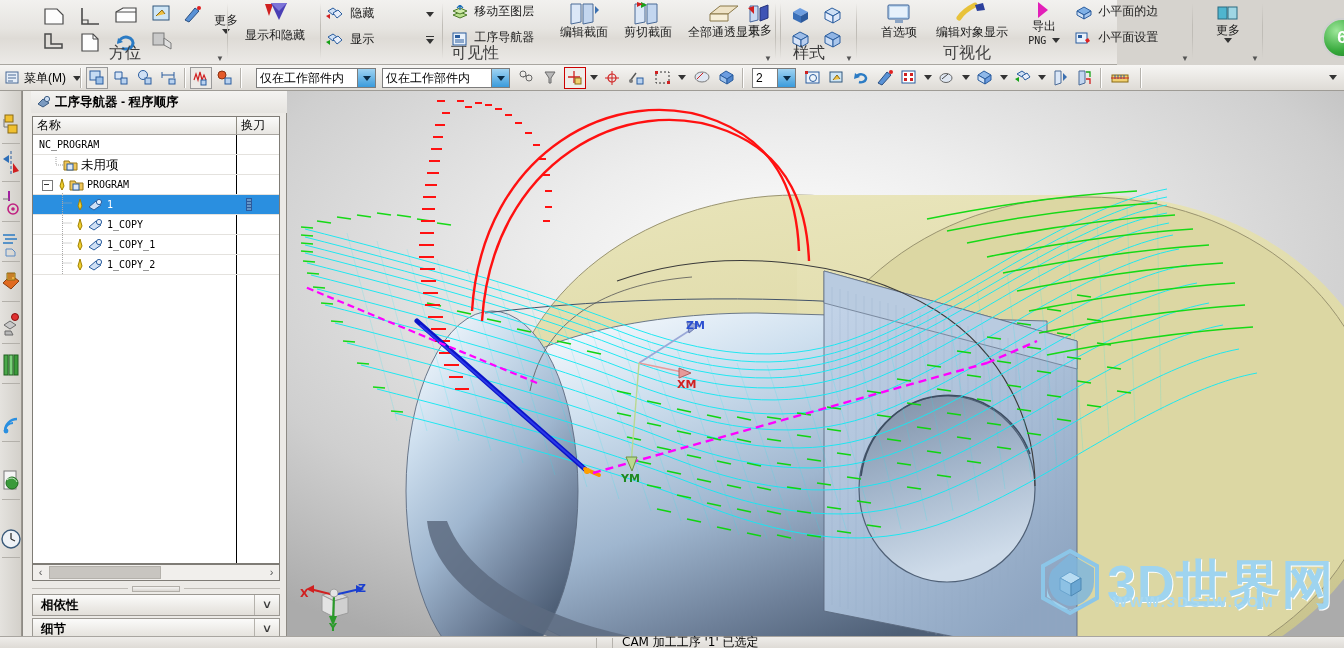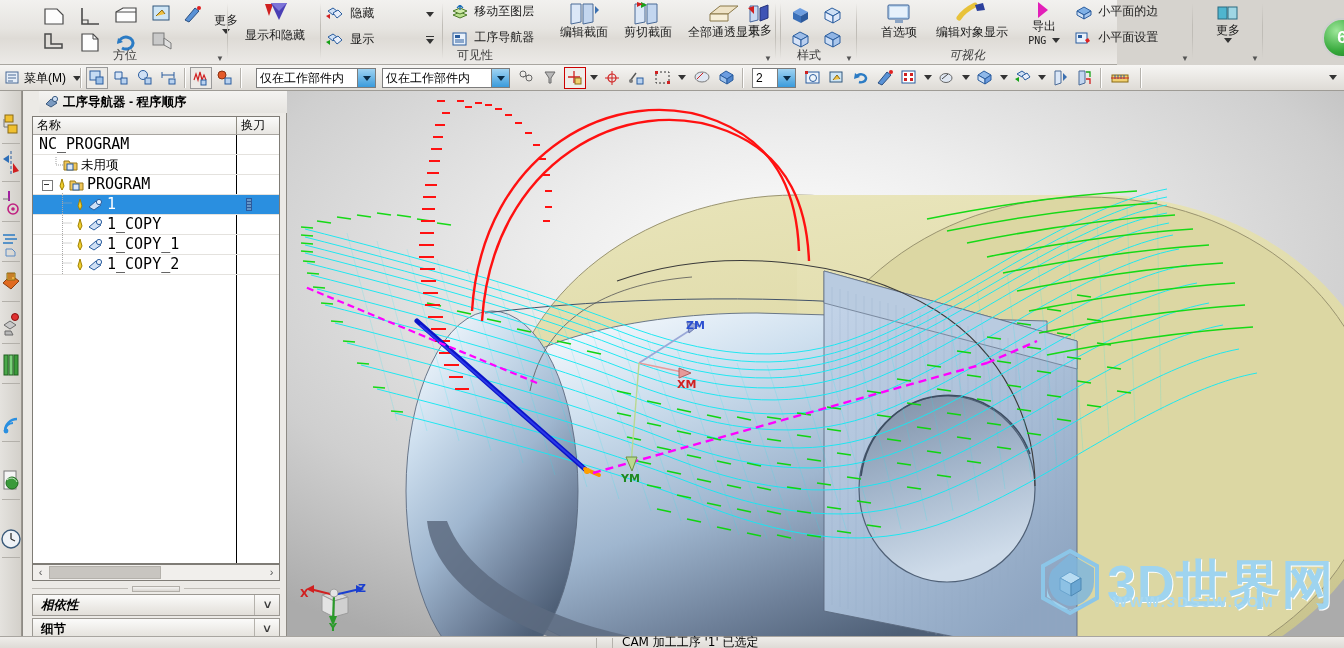--- a/index.html
+++ b/index.html
@@ -11,21 +11,21 @@
   }
   #app{position:relative;width:1344px;height:648px;overflow:hidden;}
 
   
   .ribbon{position:absolute;left:0;top:0;width:1117px;height:65px;
     background:linear-gradient(to bottom,#f2f1ef 0%,#e6e4e0 45%,#dedbd6 60%,#eceae7 100%);
     border-bottom:1px solid #a9a6a0;box-sizing:border-box;}
   .rgroup{position:absolute;top:0;height:64px;box-sizing:border-box;}
   .rgroup .gdiv{position:absolute;right:0;top:3px;width:1px;height:56px;
      background:linear-gradient(to bottom,rgba(255,255,255,0) 0%,#c0bdb7 40%,#c0bdb7 60%,rgba(255,255,255,0) 100%);}
-  .glabel{position:absolute;bottom:0px;width:100%;text-align:center;font-size:12px;color:#3c3c3c;}
+  .glabel{position:absolute;bottom:0px;width:100%;text-align:center;font-size:16px;color:#3c3c3c;}
   .gexp{position:absolute;bottom:1px;right:4px;font-size:8px;color:#555;}
   .btn{position:absolute;box-sizing:border-box;cursor:default;}
   .blabel{font-size:12px;color:#1b1b1b;text-align:center;white-space:nowrap;line-height:13px;}
   .small-ico{display:inline-block;vertical-align:middle;}
 
   
   .toolbar2{position:absolute;left:0;top:65px;width:1344px;height:26px;
     background:linear-gradient(to bottom,#f6f5f3,#e9e7e3 55%,#dedbd6);
     border-bottom:1px solid #9e9b95;box-sizing:border-box;}
   .tbsep{position:absolute;top:3px;width:1px;height:20px;background:#b5b2ac;border-right:1px solid #fff;}
@@ -42,36 +42,36 @@
 
   
   .resbar{position:absolute;left:0;top:91px;width:22px;height:557px;
      background:linear-gradient(to right,#e4e2de,#d3d0ca);border-right:1px solid #9a968f;box-sizing:border-box;}
   .resitem{position:absolute;left:1px;width:20px;height:32px;cursor:default;}
   .ressep{position:absolute;left:2px;width:18px;height:1px;background:#b3b0aa;}
 
   
   .navpanel{position:absolute;left:22px;top:91px;width:265px;height:549px;
     background:#eceae6;border:1px solid #8d8a84;border-top:none;box-sizing:border-box;}
-  .navtitle{position:absolute;left:16px;top:0;width:258px;height:22px;
+  .navtitle{position:absolute;left:8px;top:0;width:258px;height:22px;
     background:linear-gradient(to bottom,#f4f3f1,#e6e4e0);
     font-weight:bold;font-size:12.5px;line-height:22px;padding-left:24px;box-sizing:border-box;color:#000;white-space:nowrap;}
   .navtitle .tico{position:absolute;left:6px;top:5px;width:13px;height:13px;}
   .treebox{position:absolute;left:9px;top:25px;width:248px;height:448px;background:#fff;
      border:1px solid #7f7c76;box-sizing:border-box;overflow:hidden;}
   .thead{position:absolute;left:0;top:0;width:100%;height:18px;
      background:linear-gradient(to bottom,#fbfbfa,#e8e6e2);border-bottom:1px solid #a8a5a0;box-sizing:border-box;}
   .thcell{position:absolute;top:0;height:17px;line-height:17px;font-size:12px;padding-left:4px;box-sizing:border-box;
      font-family:"DejaVu Sans","Liberation Sans",sans-serif;}
   .thdiv{position:absolute;top:0;width:1px;height:17px;background:#8c8980;}
   .colline{position:absolute;top:18px;width:1px;background:#000;}
   .trow{position:absolute;left:0;width:100%;height:20px;border-bottom:1px solid #e4e2de;box-sizing:border-box;
      font-size:12px;line-height:19px;white-space:nowrap;cursor:default;}
   .trow.sel{background:#2a8fe0;color:#fff;}
-  .trow .lbl{position:absolute;top:0;font-family:"DejaVu Sans Mono","Liberation Mono",monospace;font-size:15px;}
+  .trow .lbl{position:absolute;top:0;font-family:"DejaVu Sans Mono","Liberation Mono",monospace;font-size:10px;}
   .trow .lbl.cn{font-family:"DejaVu Sans","Liberation Sans",sans-serif;font-size:12.5px;}
 
   .hscroll{position:absolute;left:9px;top:473px;width:248px;height:17px;border:1px solid #7f7c76;
      background:#f1efec;box-sizing:border-box;}
   .hscroll .thumb{position:absolute;left:16px;top:1px;width:112px;height:13px;background:#c8c5c0;border:1px solid #b4b1ab;box-sizing:border-box;}
   .hscroll .ar{position:absolute;top:0px;width:15px;height:15px;line-height:15px;text-align:center;font-size:11px;color:#555;}
 
   .splitter{position:absolute;left:9px;top:494px;width:248px;height:8px;}
   .splitter .ln{position:absolute;top:3px;height:1px;background:#bfbcb6;}
   .splitter .grip{position:absolute;left:100px;top:1px;width:48px;height:6px;
@@ -343,21 +343,21 @@
         <span class="blabel" style="display:inline-block;vertical-align:middle;">小平面的边</span>
       </div>
       <div class="btn" style="left:216px;top:28px;width:100px;height:22px;">
         <svg width="18" height="16" class="small-ico" style="margin:3px 2px 0 2px">
             <rect x="1" y="2" width="11" height="10" fill="#e9f1fa" stroke="#2a5d9e"></rect>
             <rect x="3" y="4" width="4" height="3" fill="#2a5d9e"></rect>
             <path d="M10,9 l3,-2 2,3 -3,2 z" fill="#e02020"></path>
           </svg>
         <span class="blabel" style="display:inline-block;vertical-align:middle;">小平面设置</span>
       </div>
-      <div class="glabel" style="left:-60px;width:340px;font-style:italic;">可视化</div>
+      <div class="glabel" style="left:-60px;width:340px;">可视化</div>
       <div class="gexp">▼</div>
       <div class="gdiv"></div>
     </div>
 
     <div class="rgroup" style="left:1193px;width:70px;">
       <div class="btn" style="left:14px;top:2px;width:42px;height:52px;">
         <svg width="26" height="20" style="display:block;margin:2px auto 0">
             <rect x="3" y="3" width="9" height="12" fill="#4fb5cf" stroke="#2a6b80"></rect>
             <rect x="13" y="3" width="9" height="12" fill="#9fd6e4" stroke="#2a6b80"></rect>
           </svg>
@@ -776,21 +776,21 @@
       <div class="thumb"></div>
       <div class="ar" style="right:0;">›</div>
     </div>
 
     <div class="splitter">
       <div class="ln" style="left:0;width:96px;"></div>
       <div class="ln" style="left:152px;width:96px;"></div>
       <div class="grip"></div>
     </div>
 
-    <div class="collbar" style="top:503px;font-style:italic;">
+    <div class="collbar" style="top:503px;">
       <span>相依性</span>
       <span class="chev">˅</span>
     </div>
     <div class="collbar" style="top:527px;">
       <span>细节</span>
       <span class="chev">˅</span>
     </div>
   </div>
 
   <div class="viewport">

